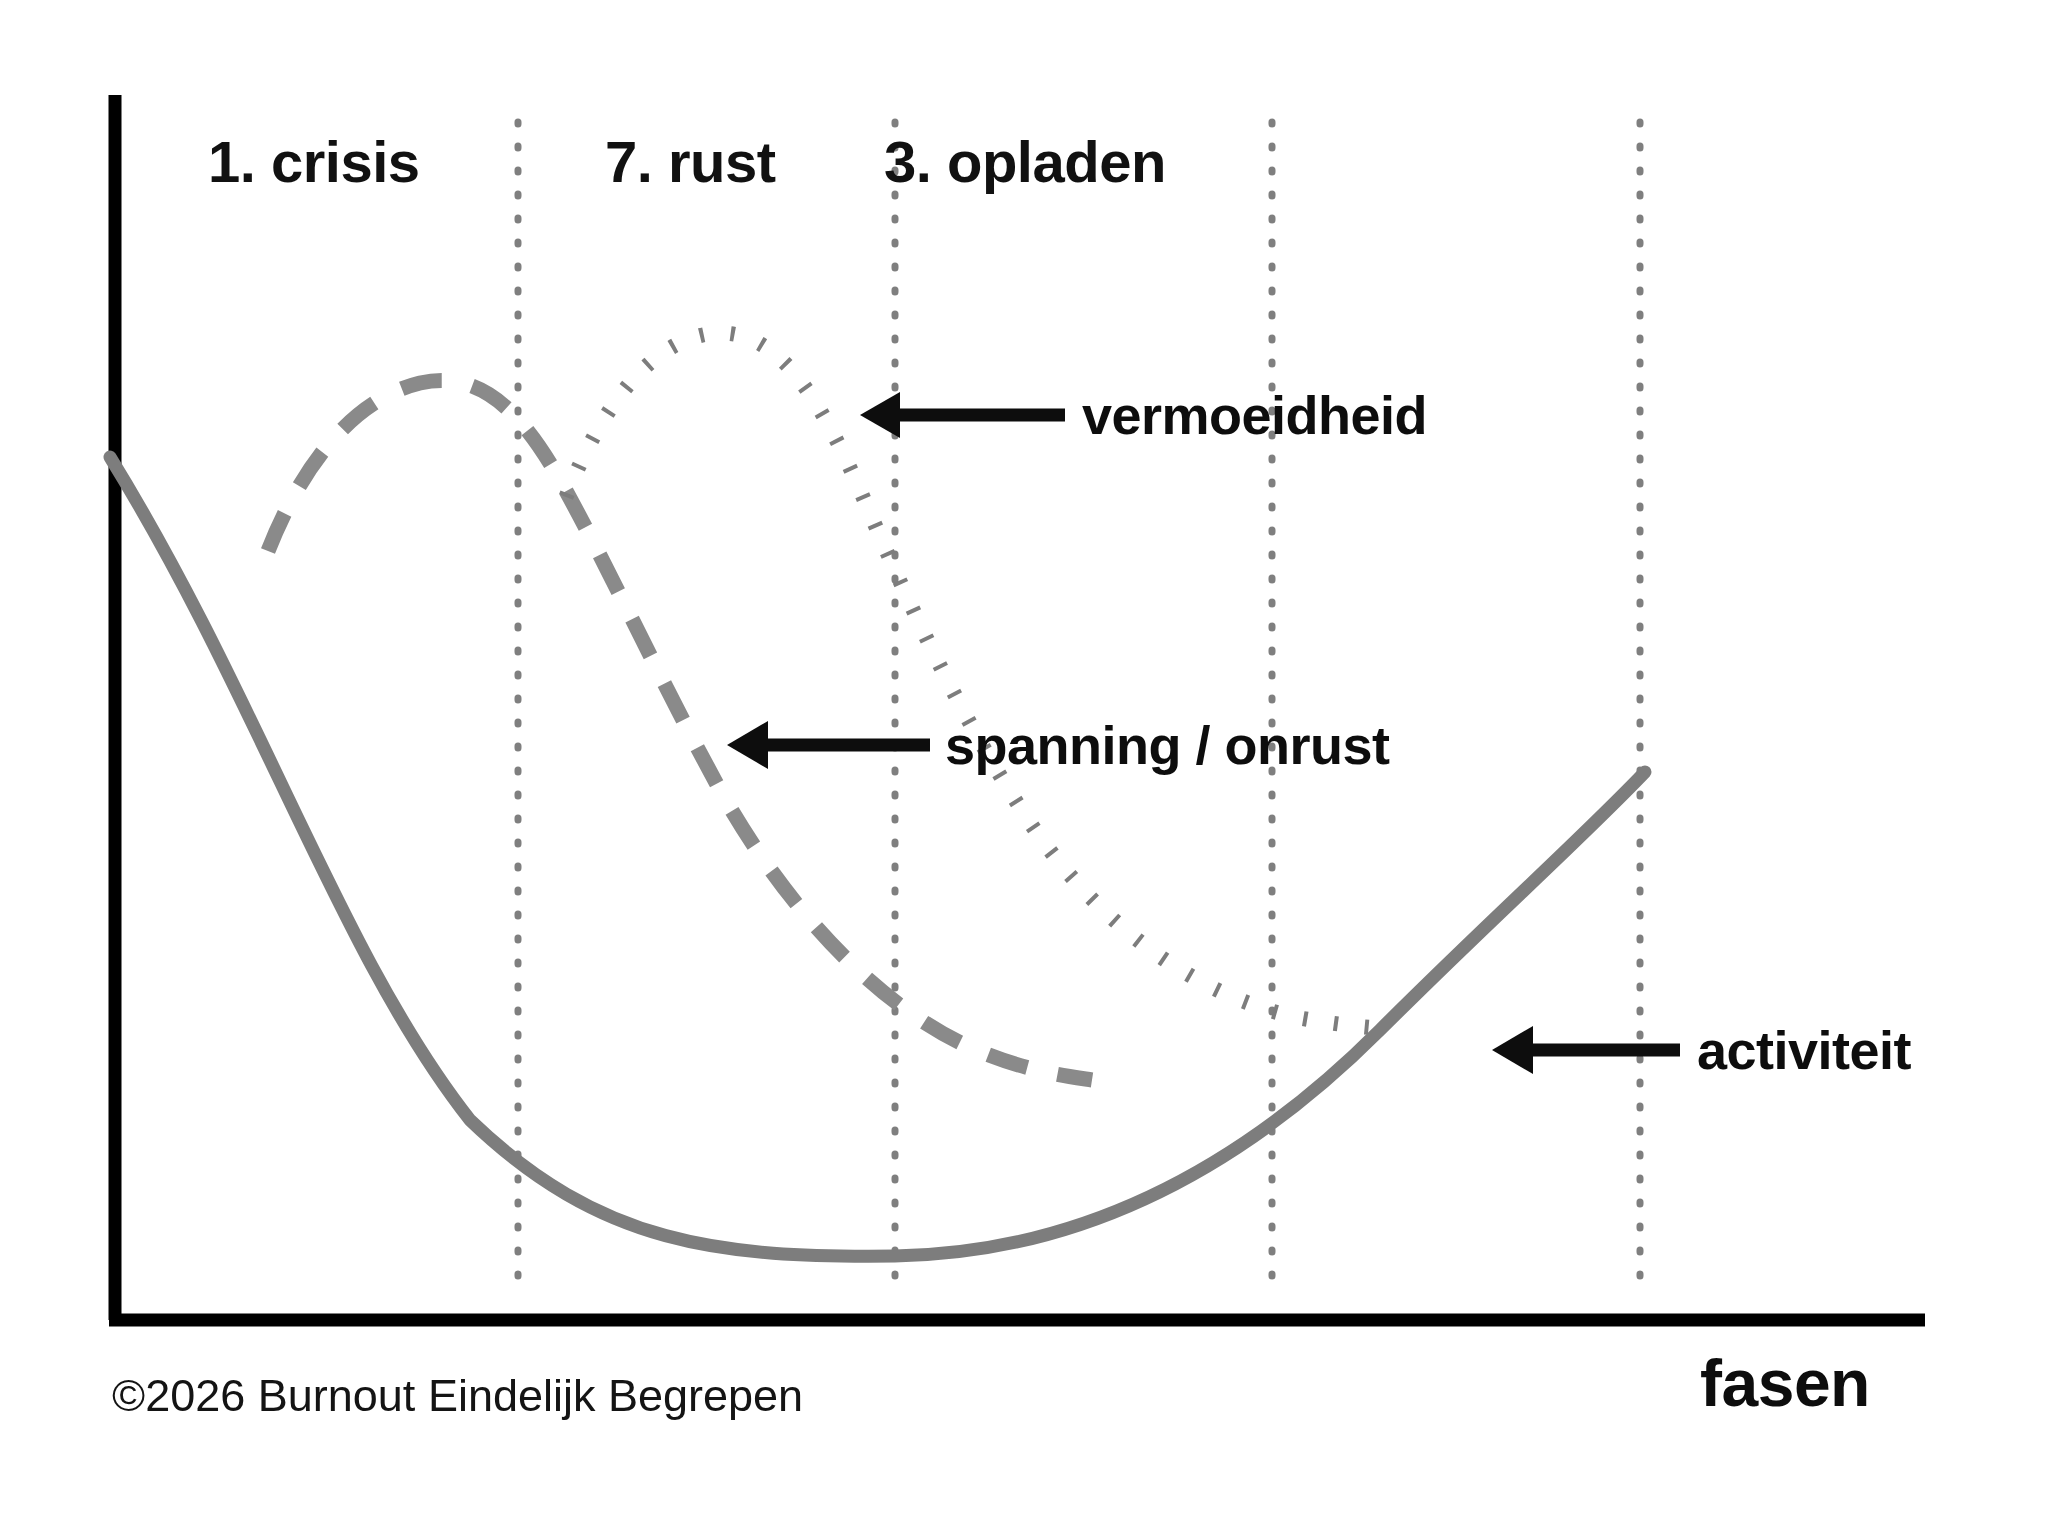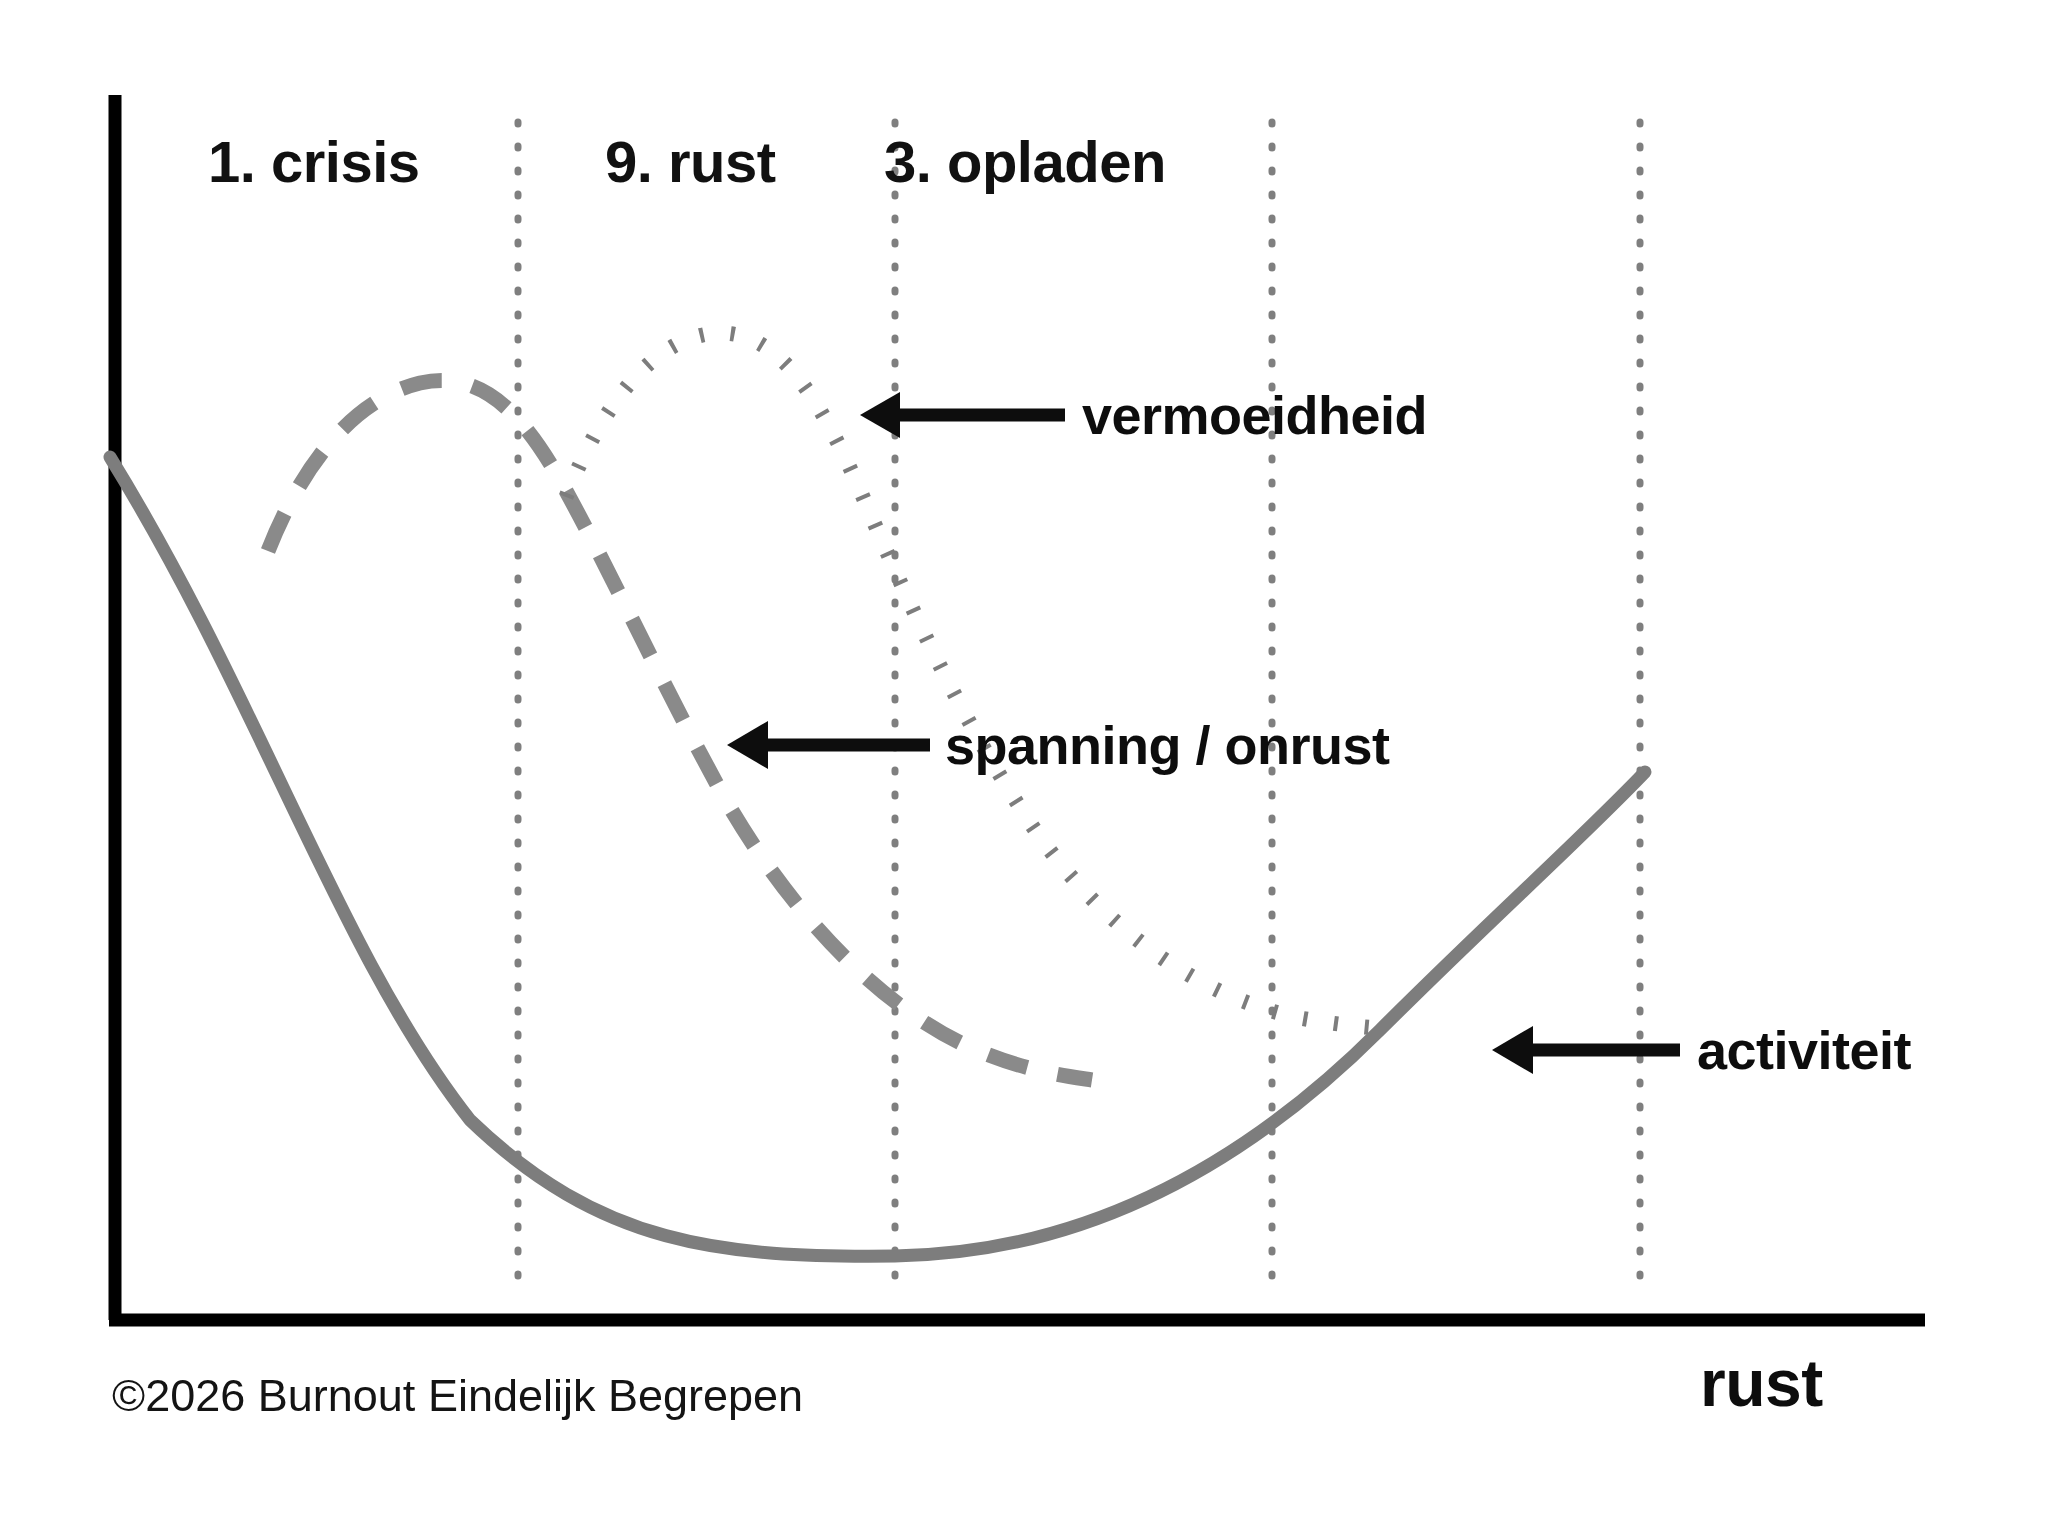--- a/index.html
+++ b/index.html
@@ -105,24 +105,24 @@
       <polygon points="727,745 768,721 768,769" fill="#0d0d0d"></polygon>
     </g>
 
     <g>
       <line x1="1680" y1="1050" x2="1525" y2="1050" stroke="#0d0d0d" stroke-width="13" stroke-linecap="butt"></line>
       <polygon points="1492,1050 1533,1026, 1533,1074" fill="#0d0d0d"></polygon>
     </g>
   </svg>
 
   <div class="phase-label" style="left:208px; top:128px;">1. crisis</div>
-  <div class="phase-label" style="left:605px; top:128px;">9. rust</div>
+  <div class="phase-label" style="left:605px; top:128px;">7. rust</div>
   <div class="phase-label" style="left:884px; top:128px;text-align:center;">3. opladen</div>
 
   <div class="series-label" style="left:945px; top:714px;">spanning / onrust</div>
   <div class="series-label" style="left:1082px; top:384px;">vermoeidheid</div>
   <div class="series-label" style="left:1697px; top:1019px;">activiteit</div>
 
-  <div id="axis-x-title" style="left:1700px; top:1345px;">rust</div>
+  <div id="axis-x-title" style="left:1700px; top:1345px;">fasen</div>
 
   <div id="copyright" style="left:112px; top:1370px;">©2026 Burnout Eindelijk Begrepen</div>
 
 </div>
 
 </body></html>

